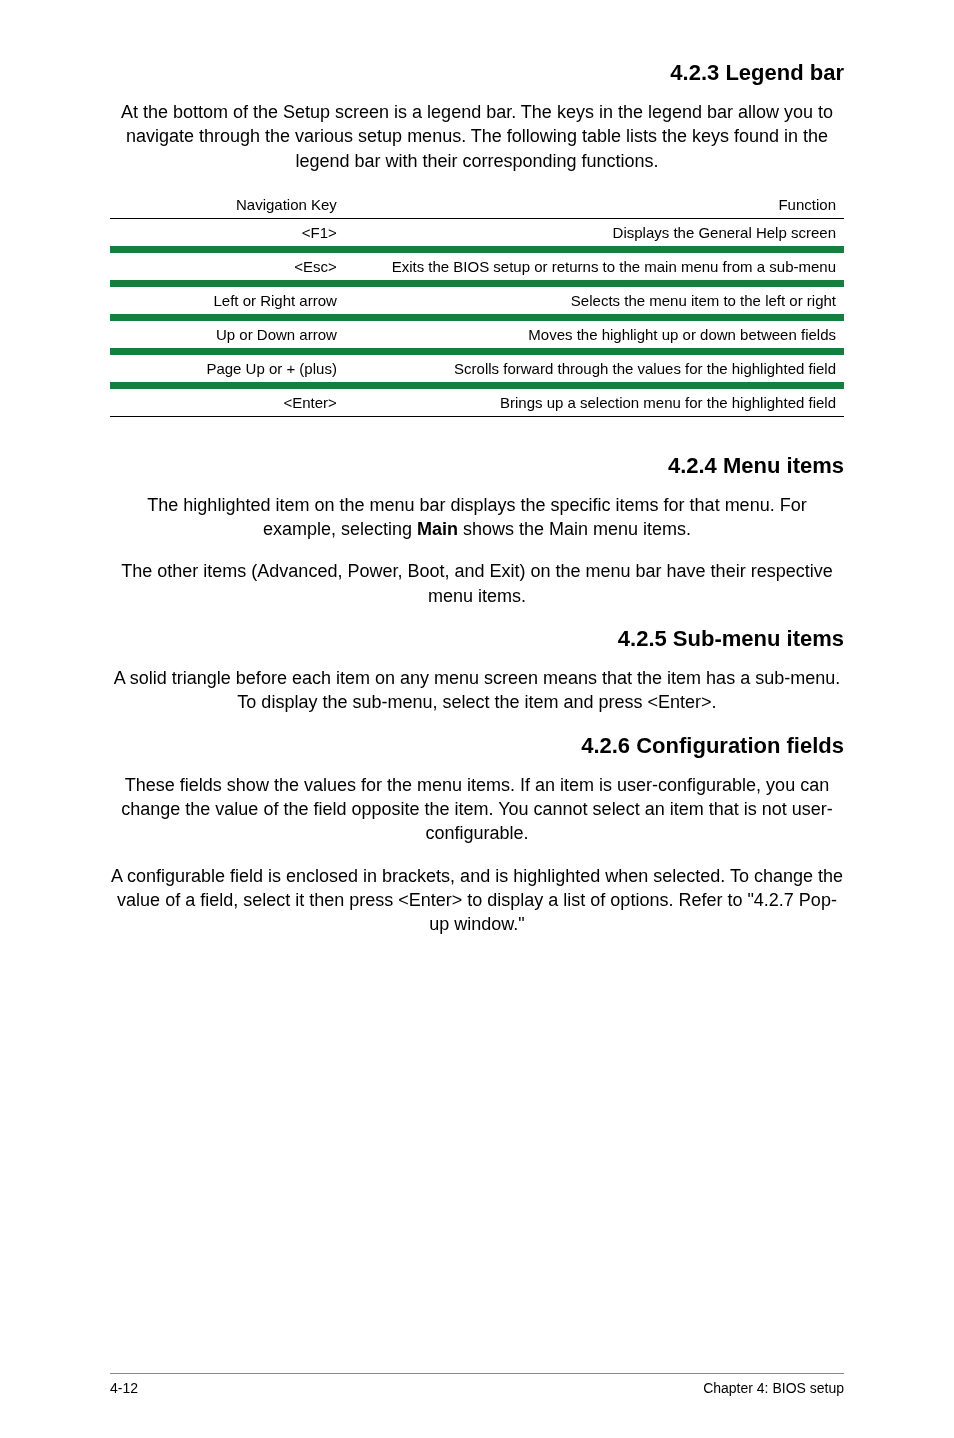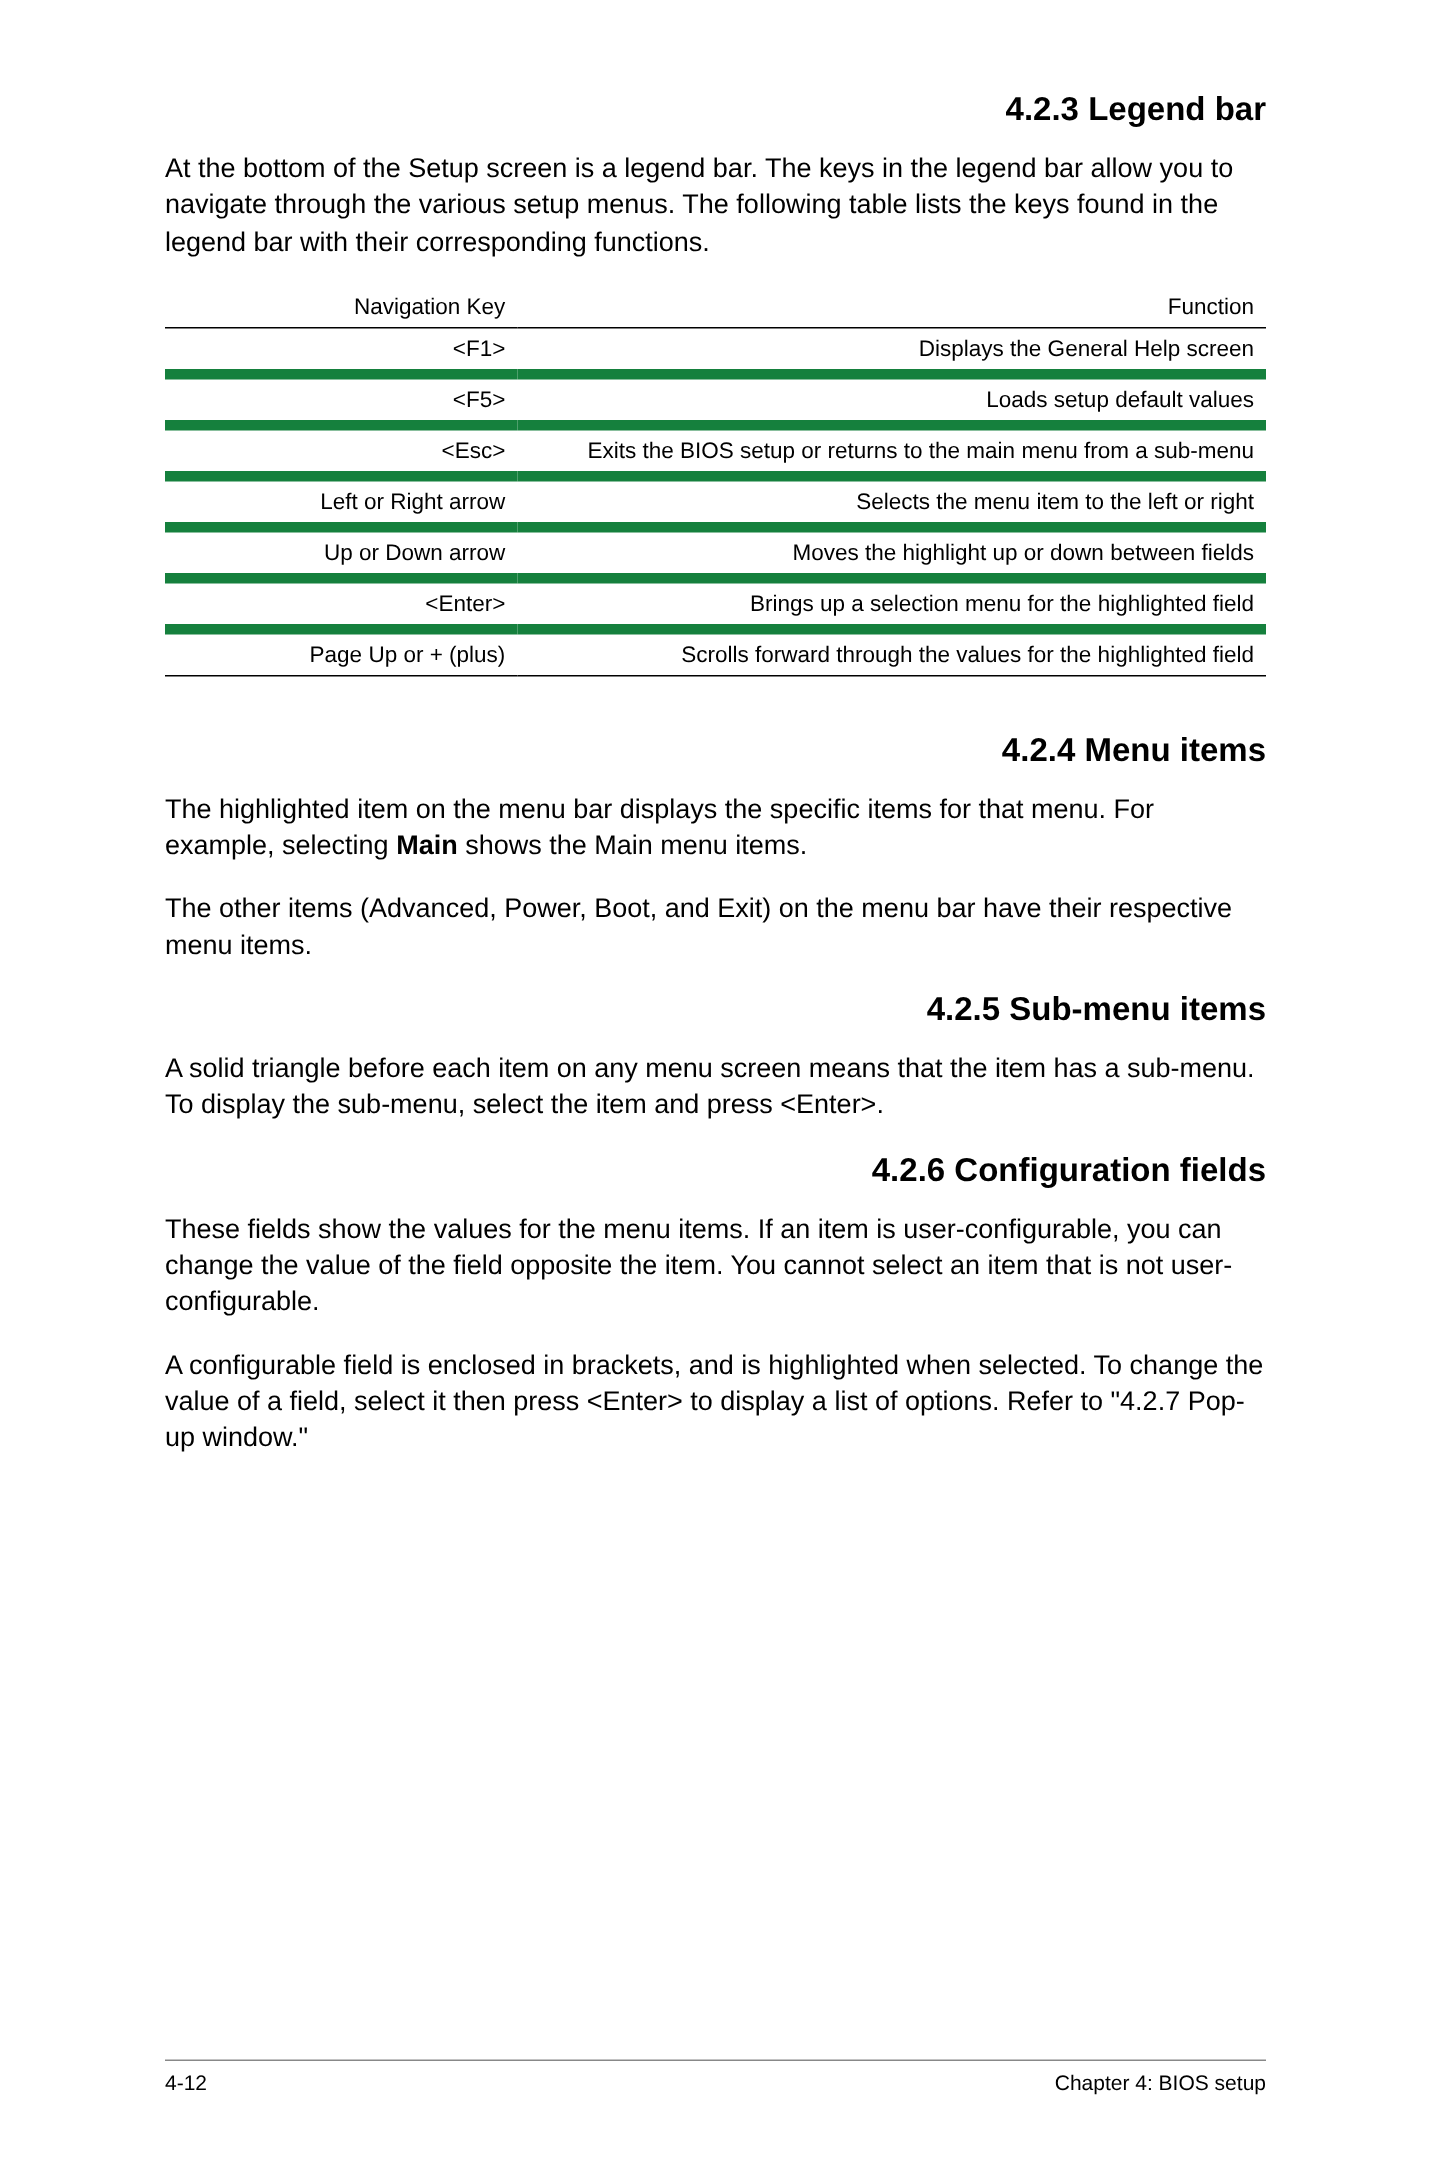--- a/index.html
+++ b/index.html
@@ -16,20 +16,21 @@
     font-weight: bold;
     font-size: 22px;
     margin-bottom: 14px;
     text-align: right;
   }
   .section-heading .num { display: inline-block; width: 80px; }
   .body-text {
     font-size: 18px;
     line-height: 1.35;
     margin-bottom: 18px;
+    text-align: center;
   }
   .strong { font-weight: bold; }
   table {
     border-collapse: collapse;
     width: 100%;
     margin: 8px 0 36px 0;
     font-size: 15px;
   }
   th, td {
     text-align: right;
@@ -69,42 +70,38 @@
       <th class="col-key">Navigation Key</th>
       <th>Function</th>
     </tr>
   </thead>
   <tbody>
     <tr>
       <td>&lt;F1&gt;</td>
       <td>Displays the General Help screen</td>
     </tr>
     <tr>
-      <td>&lt;F5&gt;</td>
-      <td>Loads setup default values</td>
-    </tr>
-    <tr>
       <td>&lt;Esc&gt;</td>
       <td>Exits the BIOS setup or returns to the main menu from a sub-menu</td>
     </tr>
     <tr>
       <td>Left or Right arrow</td>
       <td>Selects the menu item to the left or right</td>
     </tr>
     <tr>
       <td>Up or Down arrow</td>
       <td>Moves the highlight up or down between fields</td>
     </tr>
     <tr>
+      <td>Page Up or + (plus)</td>
+      <td>Scrolls forward through the values for the highlighted field</td>
+    </tr>
+    <tr>
       <td>&lt;Enter&gt;</td>
       <td>Brings up a selection menu for the highlighted field</td>
-    </tr>
-    <tr>
-      <td>Page Up or + (plus)</td>
-      <td>Scrolls forward through the values for the highlighted field</td>
     </tr>
   </tbody>
 </table>
 
 <h2 class="section-heading">
   <span class="num">4.2.4</span>
   <span>Menu items</span>
 </h2>
 <p class="body-text">
   <span>The highlighted item on the menu bar  displays the specific items for that menu. For example, selecting </span><span class="strong">Main</span><span> shows the Main menu items.</span>

